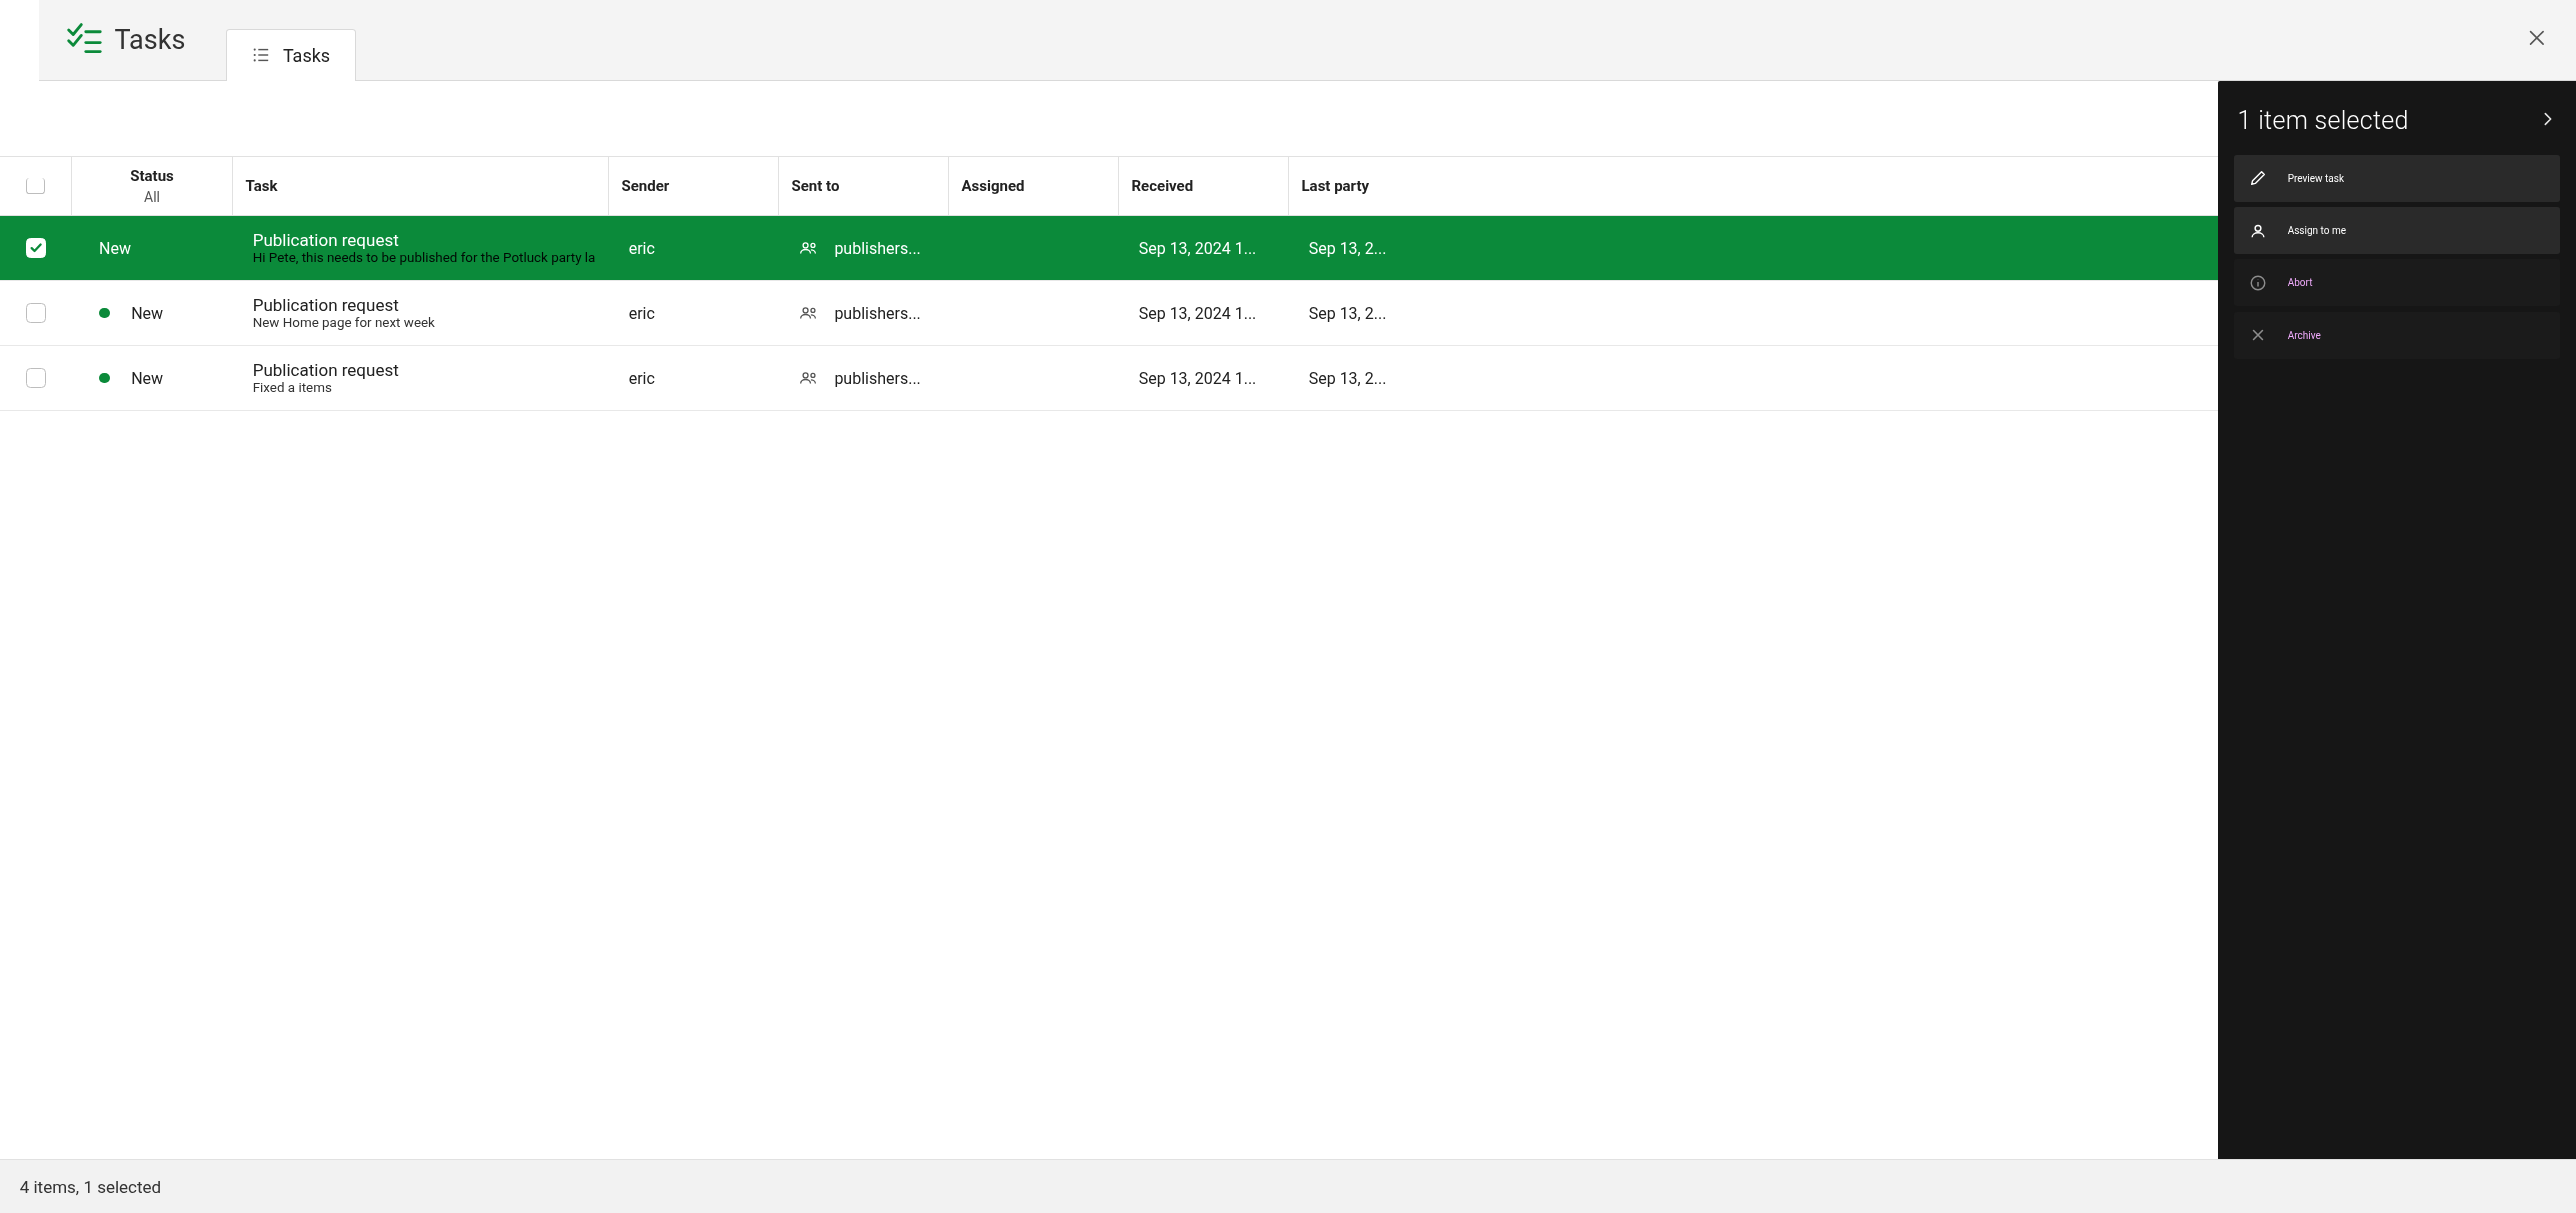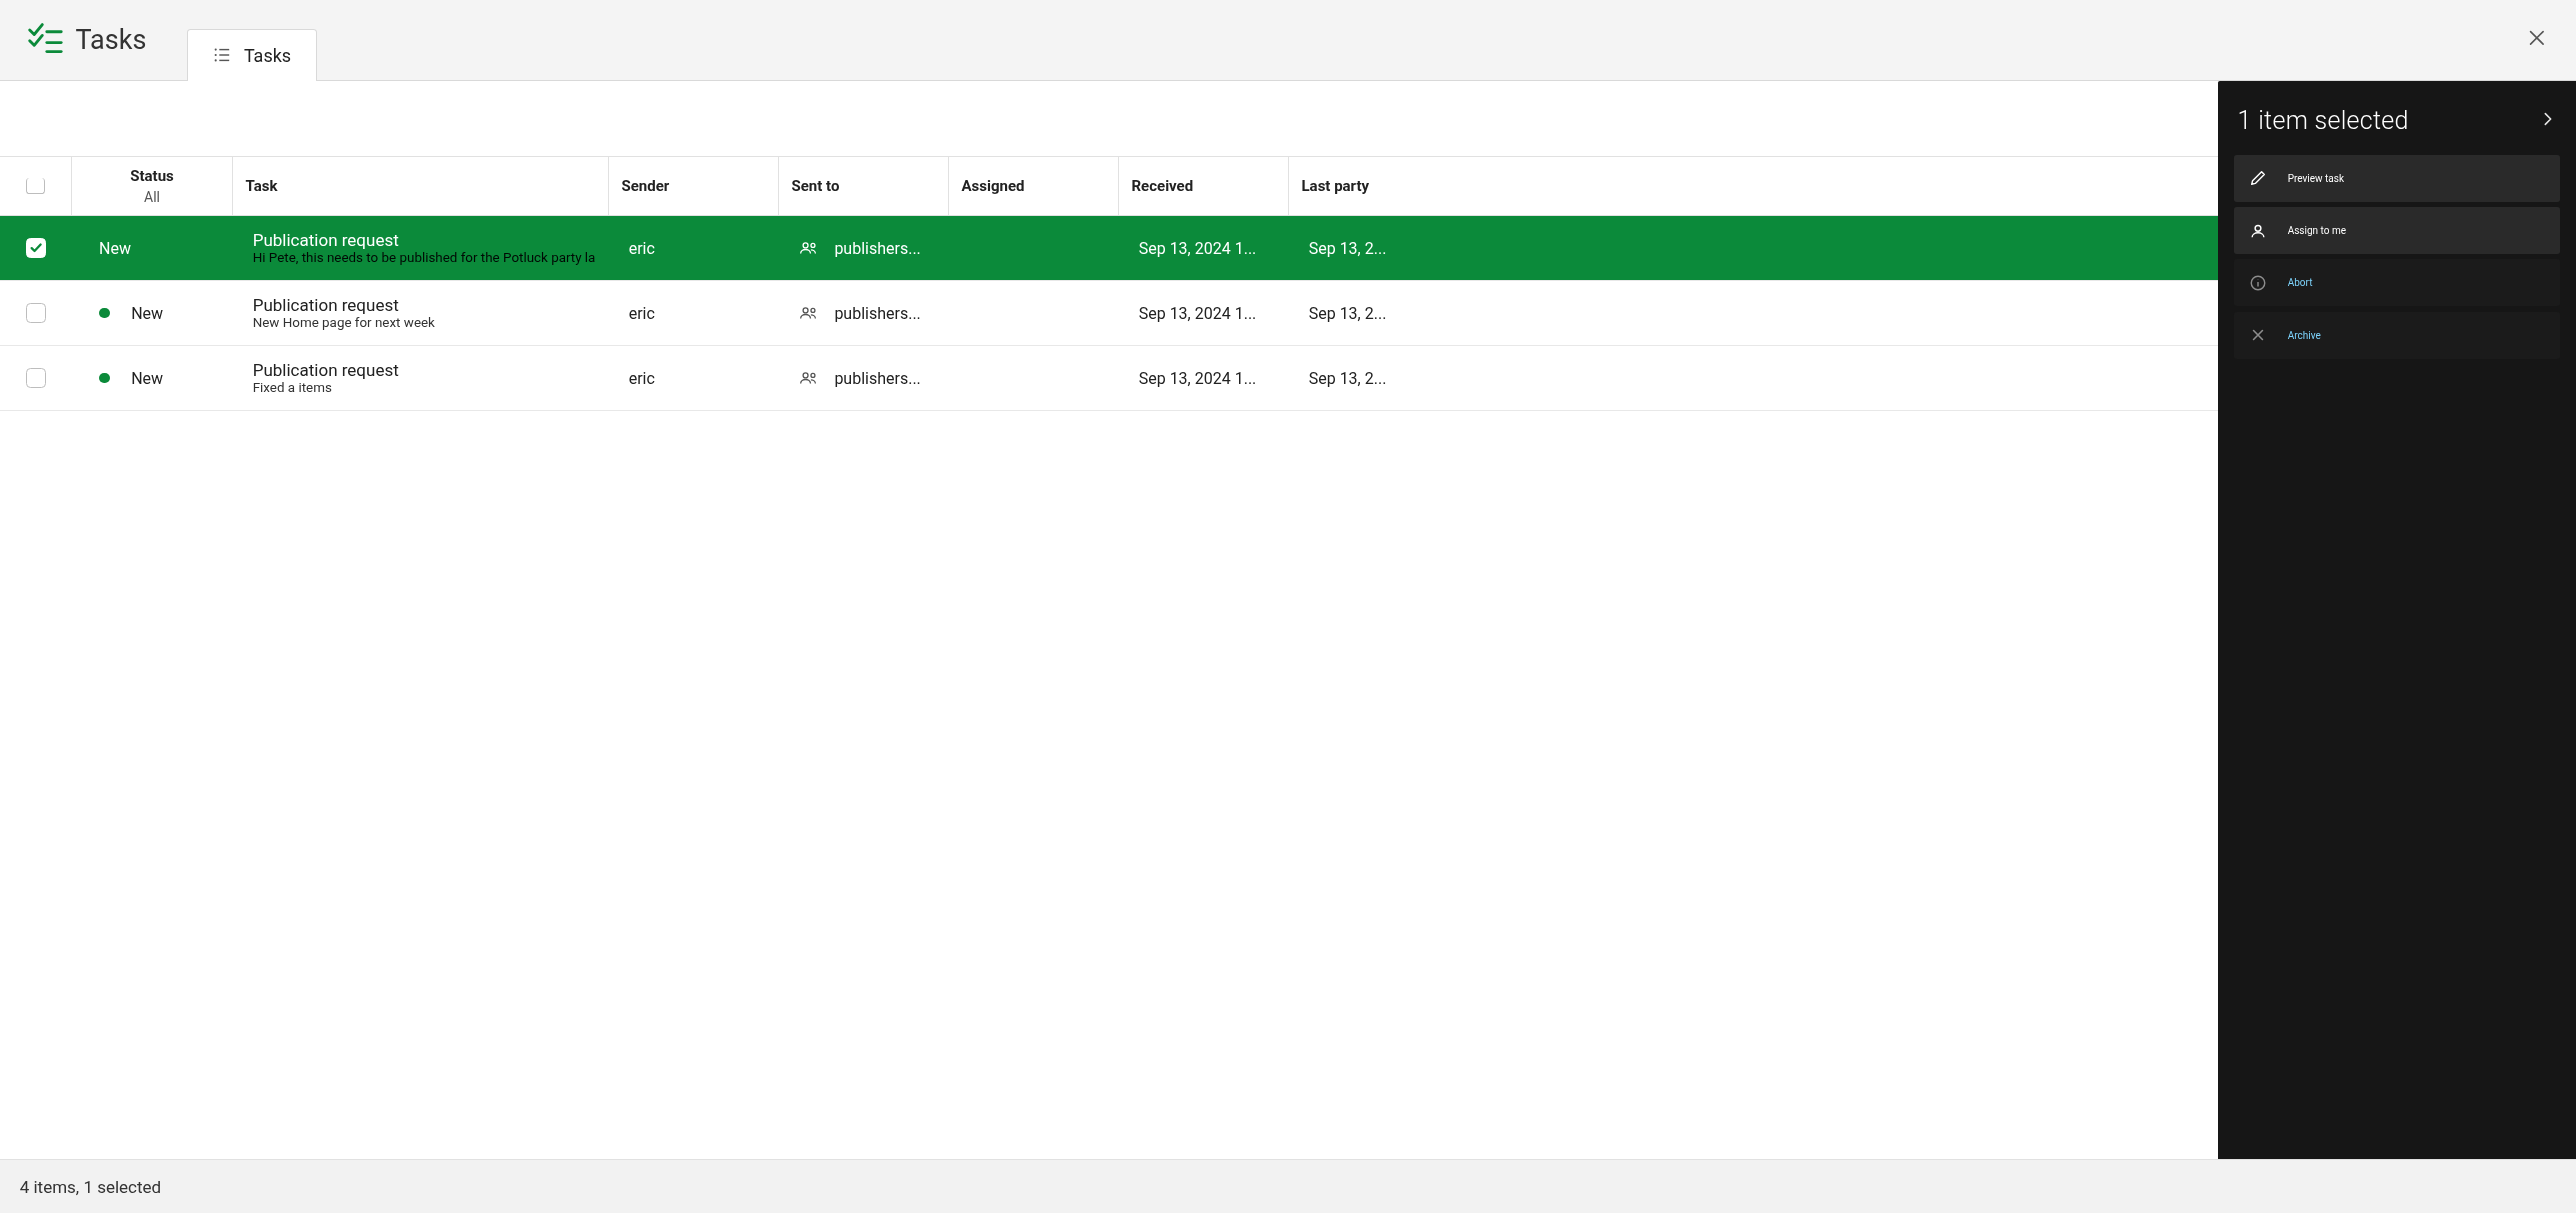--- a/index.html
+++ b/index.html
@@ -8,20 +8,21 @@
 
     
     .topbar {
       height: 81px;
       background: #f4f4f4;
       border-bottom: 0.9px solid #d9d9d9;
       display: flex;
       align-items: center;
       padding-left: 27px;
       position: relative;
+      margin-left: 39px;
     }
     .logo { display: flex; align-items: center; gap: 12.5px; }
     .logo svg { width: 36px; height: 36px; }
     .logo-title { font-size: 27px; font-weight: 400; color: #333; }
     .tabbar { margin-left: 41px; height: 100%; display: flex; align-items: flex-end; }
     .tab {
       background: #fff;
       border: 0.9px solid #d9d9d9;
       border-bottom: none;
       border-top-left-radius: 3.6px;
@@ -136,21 +137,21 @@
     .sidepanel-title { font-size: 25px; font-weight: 300; letter-spacing: 0.3px;}
     .actions { display:flex; flex-direction:column; gap: 5.4px; }
     .action {
       display:flex; align-items:center; gap: 19.7px;
       background: #2a2a2a;
       border-radius: 2.7px;
       height: 47px;
       padding: 0 14.3px;
       font-size: 10px;
     }
-    .action.dim { background: #1b1b1b; color: #7dd3fc; }
+    .action.dim { background: #1b1b1b; color: #f0abfc; }
     .action-icon { width: 19.7px; display:flex; justify-content:center;}
     
     .chev { width:16px; height:16px; }
 
     
     .statusbar {
       height: 54px;
       background: #f2f2f2;
       border-top: 0.9px solid #e1e1e1;
       display: flex;

